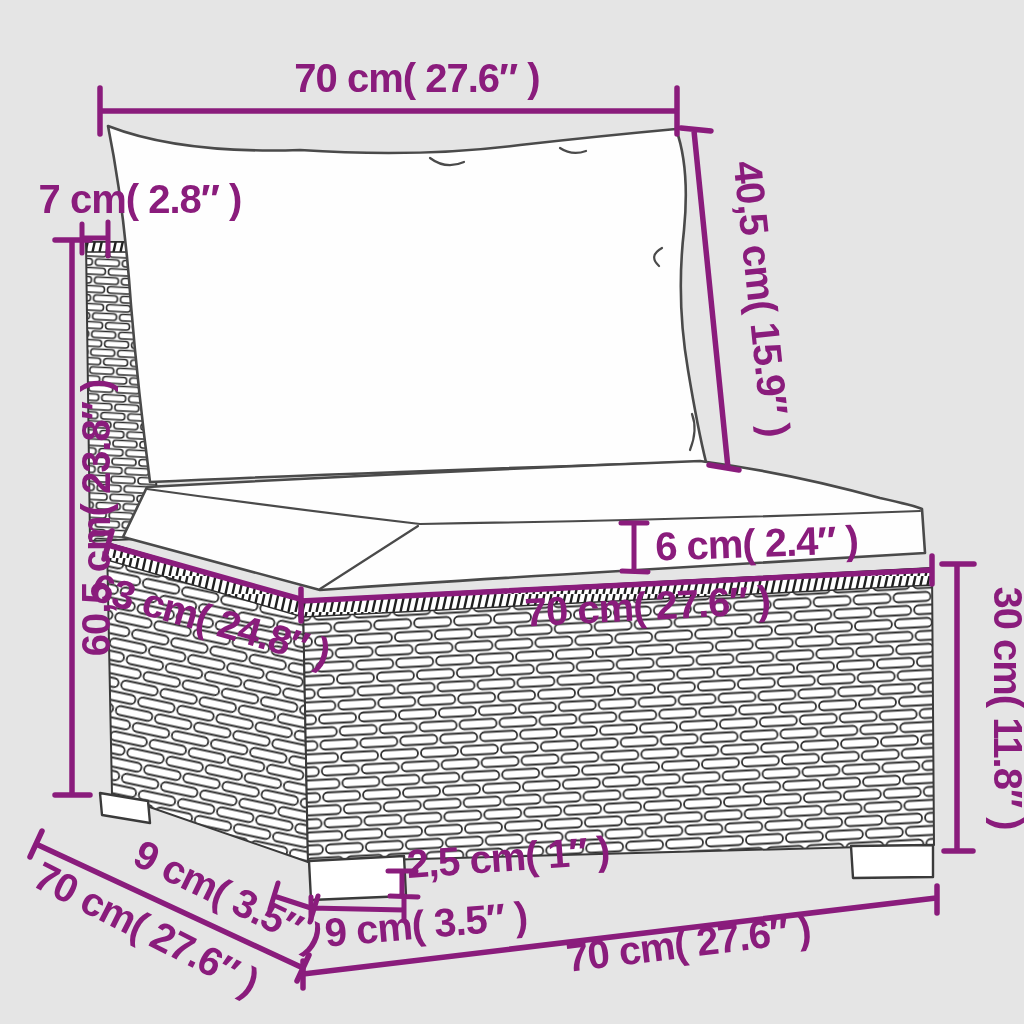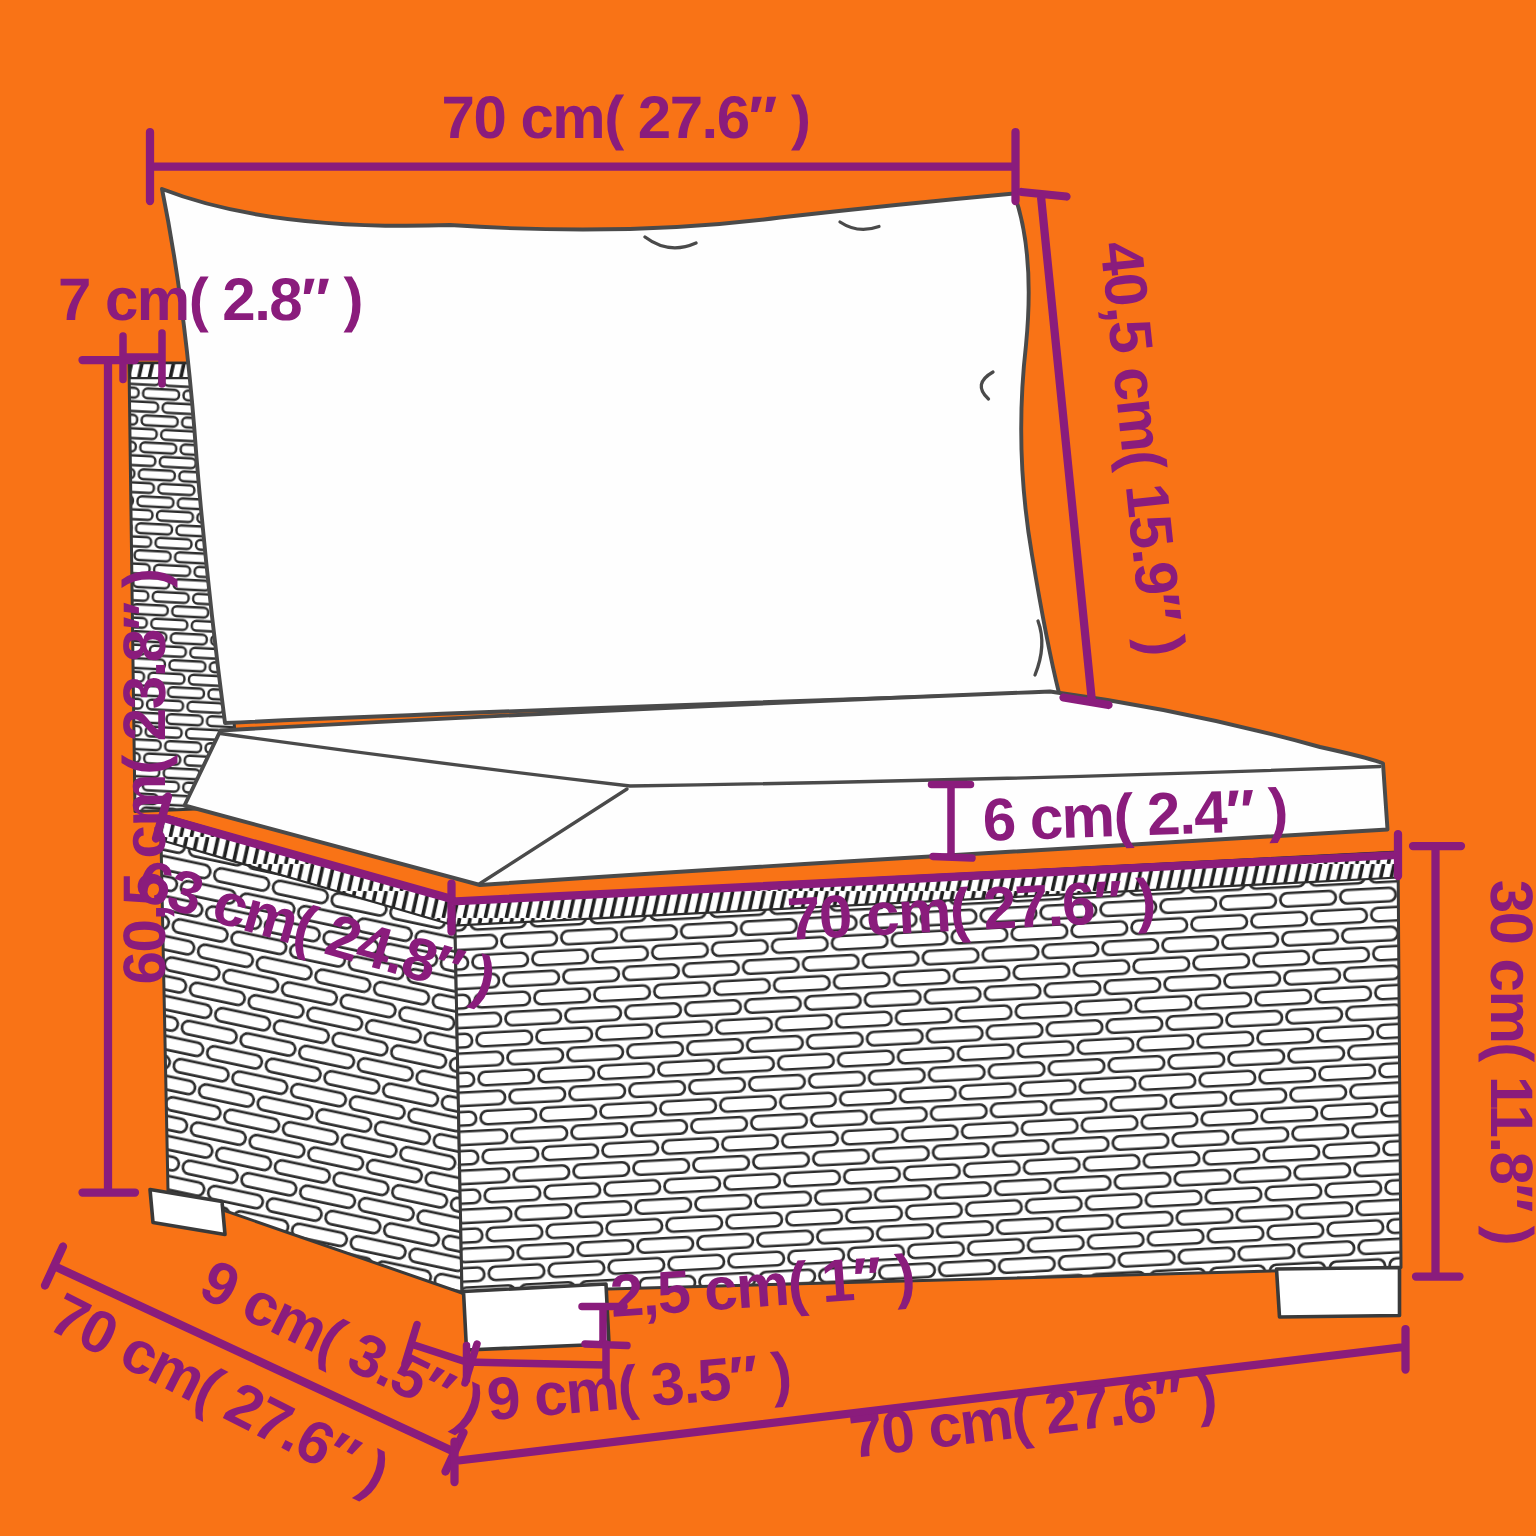--- a/index.html
+++ b/index.html
@@ -1,16 +1,16 @@
 <!DOCTYPE html>
 <html><head>
 <meta charset="utf-8">
 <style>
   html,body{margin:0;padding:0;background:#ffffff;}
-  .stage{position:relative;width:1024px;height:1024px;background:#f97316;overflow:hidden;}
+  .stage{position:relative;width:1024px;height:1024px;background:#e5e5e5;overflow:hidden;}
   .dim-line{stroke:#8A1C7C;stroke-width:5.5;fill:none;stroke-linecap:round;}
   .dim-line.thin{stroke-width:5;}
   .dim-text{fill:#8A1C7C;font-family:"Liberation Sans",sans-serif;font-weight:700;font-size:40px;letter-spacing:-1px;}
   .cushion{fill:#fefefe;stroke:#4a4a4a;stroke-width:2.6;stroke-linejoin:round;}
   .crease{fill:none;stroke:#4a4a4a;stroke-width:2.2;stroke-linecap:round;}
   .frame{stroke:#3a3a3a;stroke-width:2;stroke-linejoin:round;}
   .foot{fill:#ffffff;stroke:#3a3a3a;stroke-width:2.4;stroke-linejoin:round;}
 </style>
 </head>
 <body>

